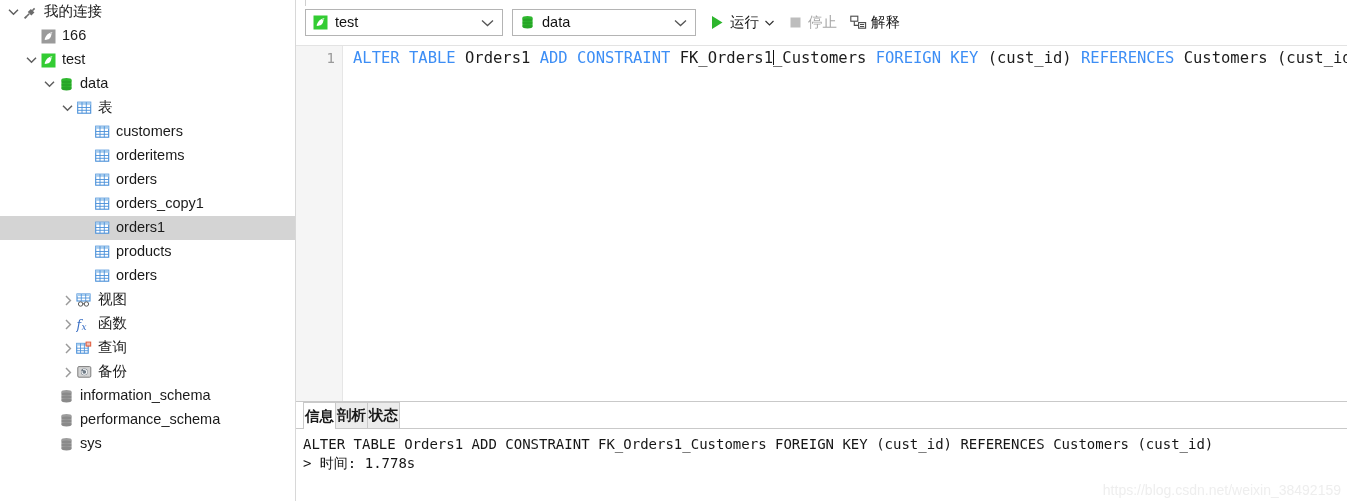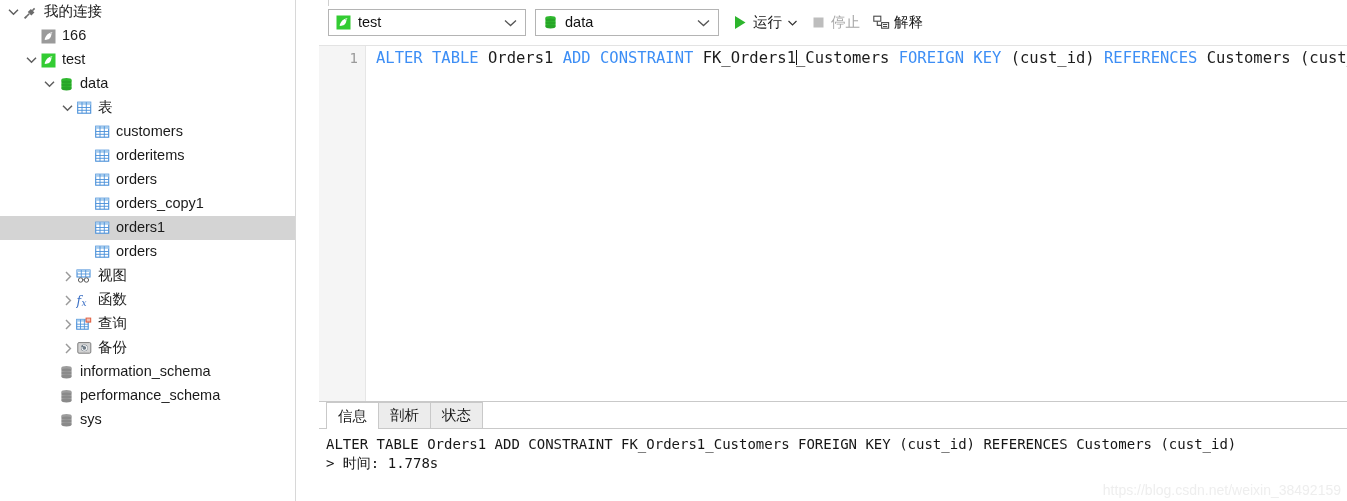--- a/index.html
+++ b/index.html
@@ -3,21 +3,21 @@
 <meta charset="utf-8">
 <style>
   * { box-sizing: border-box; }
   html, body {
     margin: 0; padding: 0;
     width: 1347px; height: 501px;
     overflow: hidden;
     background: #ffffff;
     font-family: "Liberation Sans", sans-serif;
   }
-  #app { position: relative; width: 1347px; height: 501px; display: flex; gap: 23px; }
+  #app { position: relative; width: 1347px; height: 501px; display: flex; }
 
   
   #sidebar {
     width: 296px; height: 501px;
     background: #ffffff;
     border-right: 1px solid #d8d8d8;
     overflow: hidden;
     flex: 0 0 296px;
     position: relative;
   }
@@ -132,28 +132,29 @@
   }
   #restabs {
     height: 27px; flex: 0 0 27px;
     display: flex; align-items: flex-end;
     padding-left: 7px;
     border-bottom: 1px solid #c9c9c9;
     background: #ffffff;
   }
   .rtab {
     height: 26px;
-    padding: 0 11px;
+    padding: 0 1px;
     display: flex; align-items: center;
     font-size: 14.5px;
     color: #1a1a1a;
     border: 1px solid #c9c9c9;
     border-bottom: none;
     background: #ececec;
     margin-right: -1px;
+    font-weight: bold;
   }
   .rtab.active {
     background: #ffffff;
     position: relative;
     z-index: 2;
     margin-bottom: -1px;
     height: 27px;
   }
   #resout {
     flex: 1 1 auto;
@@ -316,20 +317,32 @@
           <span style="display:inline-block;width:78px;flex:0 0 78px"></span>
           <span class="twisty"></span>
           <span class="ic">
             <svg width="15" height="14" viewBox="0 0 15 14">
               <rect x="0.7" y="1.2" width="13" height="11" fill="#ffffff" stroke="#4a90d9" stroke-width="1.1"></rect>
               <rect x="0.7" y="1.2" width="13" height="2.6" fill="#a8cdee"></rect>
               <path d="M5.0 1.2 L5.0 12.2 M9.3 1.2 L9.3 12.2 M0.7 6.5 L13.7 6.5 M0.7 9.3 L13.7 9.3" stroke="#4a90d9" stroke-width="0.9"></path>
             </svg>
           </span>
           <span class="lbl">orders1</span>
+        </div>
+        <div class="tree-row">
+          <span style="display:inline-block;width:78px;flex:0 0 78px"></span>
+          <span class="twisty"></span>
+          <span class="ic">
+            <svg width="15" height="14" viewBox="0 0 15 14">
+              <rect x="0.7" y="1.2" width="13" height="11" fill="#ffffff" stroke="#4a90d9" stroke-width="1.1"></rect>
+              <rect x="0.7" y="1.2" width="13" height="2.6" fill="#a8cdee"></rect>
+              <path d="M5.0 1.2 L5.0 12.2 M9.3 1.2 L9.3 12.2 M0.7 6.5 L13.7 6.5 M0.7 9.3 L13.7 9.3" stroke="#4a90d9" stroke-width="0.9"></path>
+            </svg>
+          </span>
+          <span class="lbl">products</span>
         </div>
         <div class="tree-row">
           <span style="display:inline-block;width:78px;flex:0 0 78px"></span>
           <span class="twisty"></span>
           <span class="ic">
             <svg width="15" height="14" viewBox="0 0 15 14">
               <rect x="0.7" y="1.2" width="13" height="11" fill="#ffffff" stroke="#4a90d9" stroke-width="1.1"></rect>
               <rect x="0.7" y="1.2" width="13" height="2.6" fill="#a8cdee"></rect>
               <path d="M5.0 1.2 L5.0 12.2 M9.3 1.2 L9.3 12.2 M0.7 6.5 L13.7 6.5 M0.7 9.3 L13.7 9.3" stroke="#4a90d9" stroke-width="0.9"></path>
             </svg>

